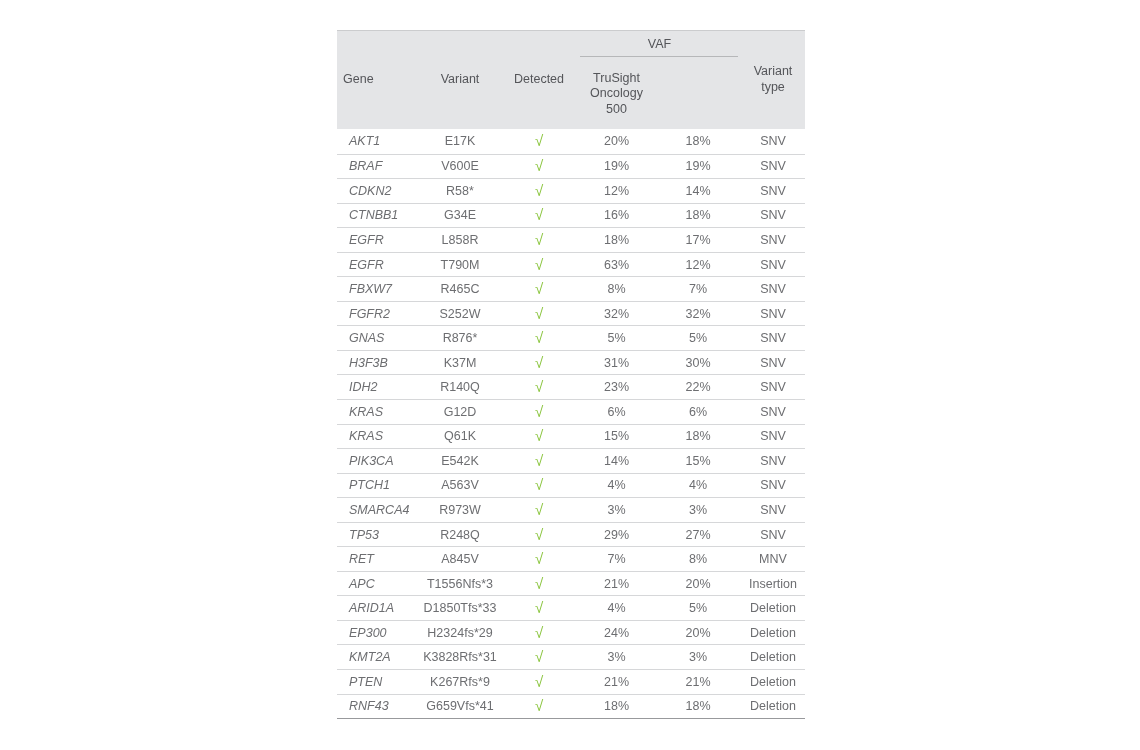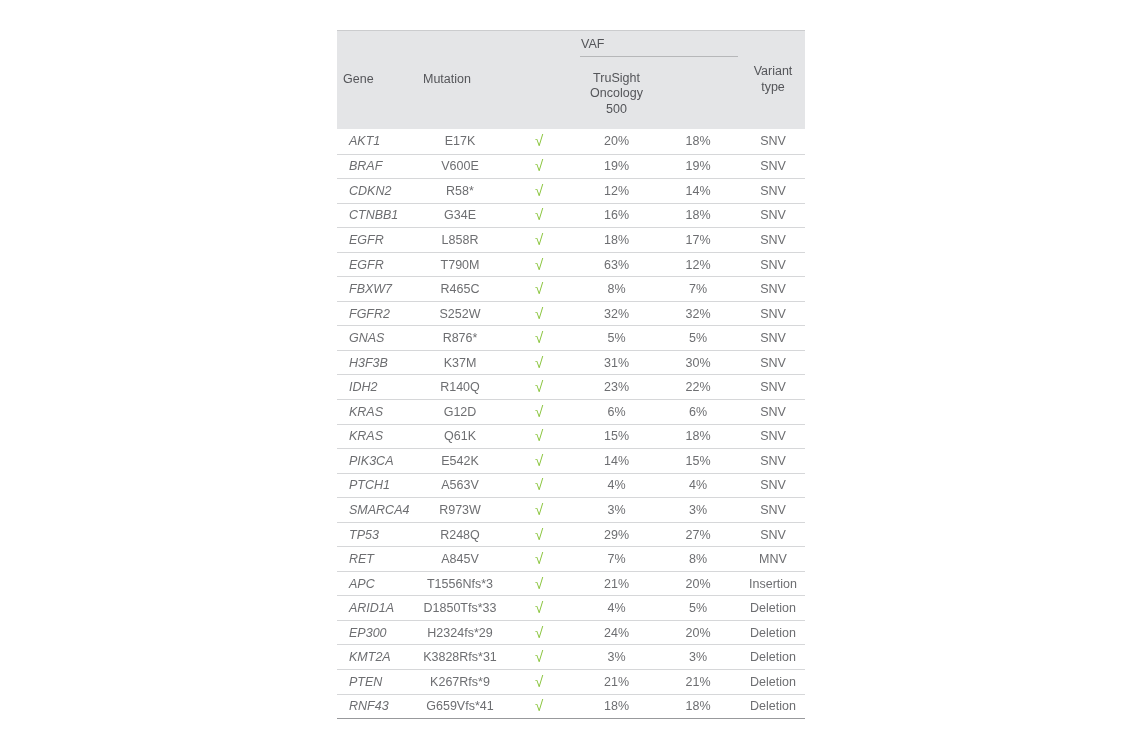--- a/index.html
+++ b/index.html
@@ -25,21 +25,21 @@
   
   .thead{
     display:grid;
     grid-template-columns:83px 80px 78px 77px 86px 64px;
     grid-template-rows:28px 70px;
     background:var(--header-bg);
     border-top:1px solid var(--table-top-border);
     color:var(--header-text);
   }
   .th{
-    display:flex;align-items:center;
+    display:flex;align-items:center;justify-content:center;
     text-align:center;line-height:1.25;padding:2px 3px;
   }
   .th-gene{grid-column:1;grid-row:1/3;justify-content:flex-start;text-align:left;padding-left:6px;}
   .th-mutation{grid-column:2;grid-row:1/3;}
   .th-detected{grid-column:3;grid-row:1/3;}
   .th-vaf{grid-column:4/6;grid-row:1;position:relative;align-items:center;}
   .th-vaf .vaf-rule{
     position:absolute;left:2px;right:3px;bottom:2px;height:1px;
     background:var(--vaf-underline);
   }
@@ -65,21 +65,22 @@
   }
 </style>
 </head>
 <body>
 
 <div class="page">
   <div class="mut-table">
 
     <div class="thead">
       <div class="th th-gene">Gene</div>
-      <div class="th th-mutation">Mutation</div>
+      <div class="th th-mutation">Variant</div>
+      <div class="th th-detected">Detected</div>
       <div class="th th-vaf">
         <span>VAF</span>
         <span class="vaf-rule"></span>
       </div>
       <div class="th th-tso500">TruSight Oncology 500</div>
       <div class="th th-variant">Variant type</div>
     </div>
 
     <div class="tbody">
         <div class="row">

